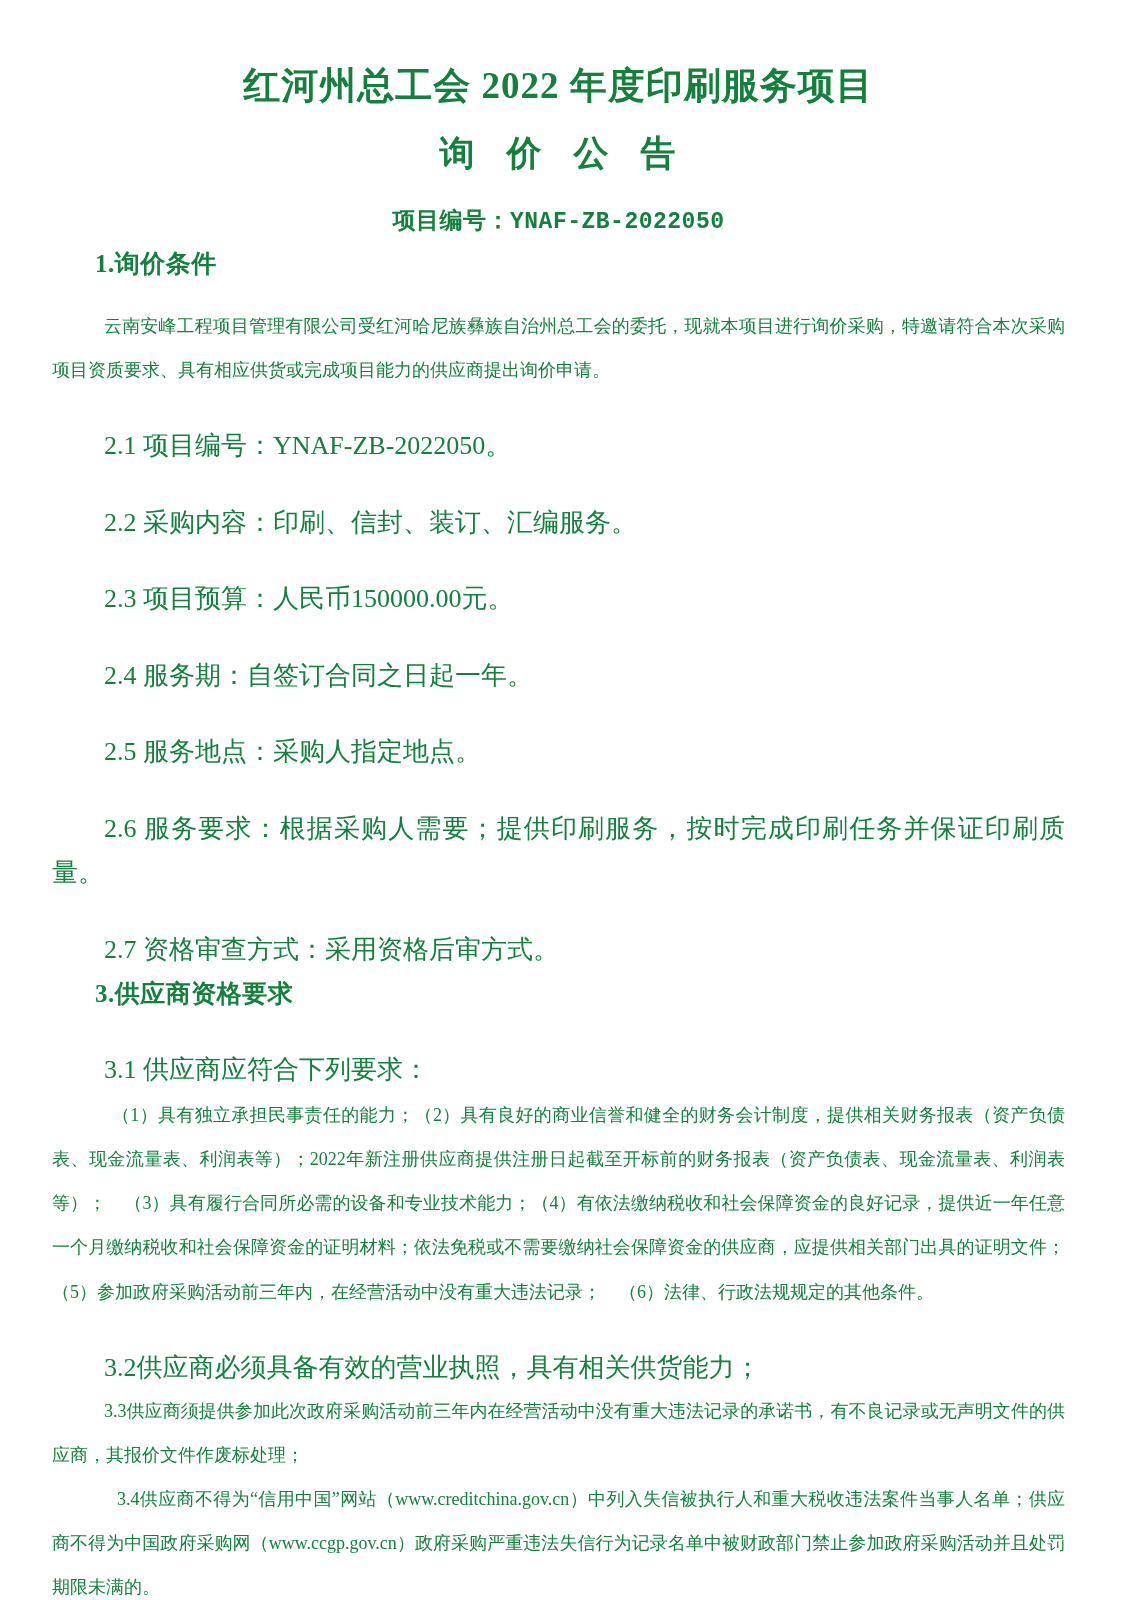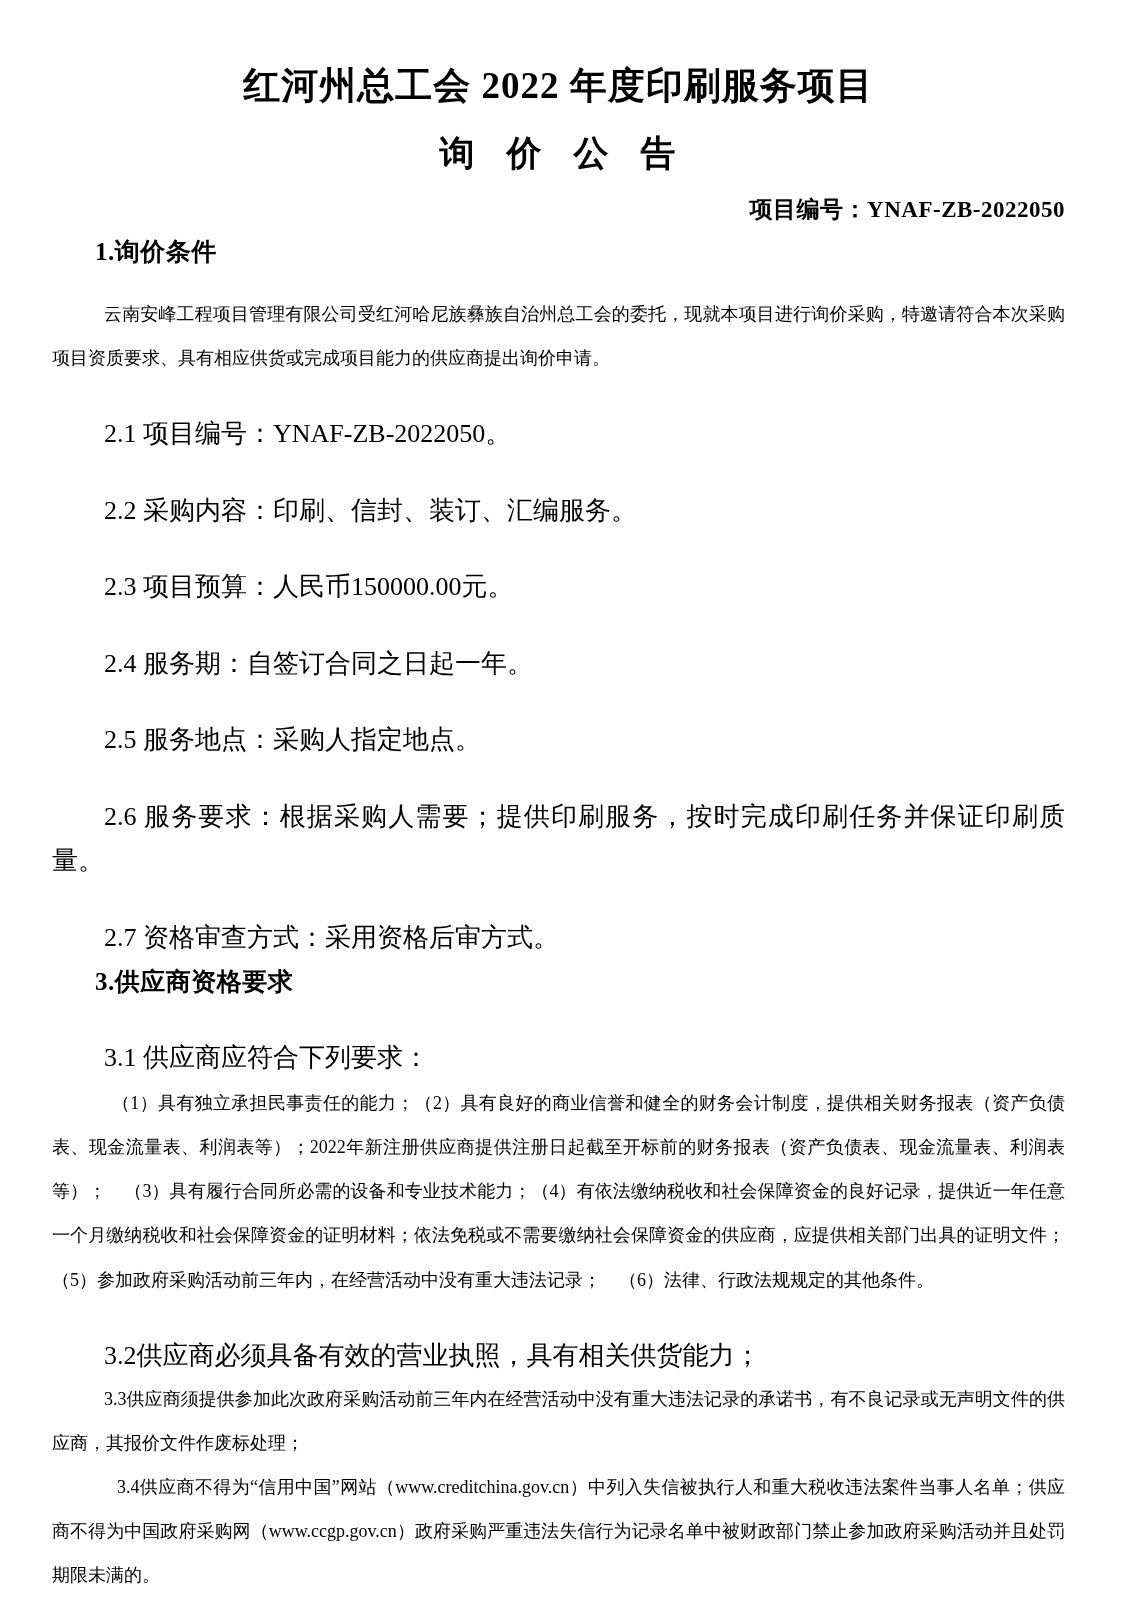--- a/index.html
+++ b/index.html
@@ -4,21 +4,21 @@
 <style>
   * { margin: 0; padding: 0; box-sizing: border-box; }
   html, body { background: #ffffff; }
   body { width: 1131px; }
 
   .page {
     position: relative;
     width: 1101px;
     height: 1600px;
     background: #ffffff;
-    color: #000000;
+    color: #15803d;
     font-family: "Liberation Serif", "DejaVu Serif", serif;
     padding: 60px 36px 0 52px;
     overflow: hidden;
   }
 
   .doc-title {
     font-size: 37px;
     font-weight: bold;
     text-align: center;
     line-height: 52px;
@@ -31,24 +31,25 @@
     text-align: center;
     line-height: 48px;
     margin-top: 18px;
     word-spacing: 0.55em;
     letter-spacing: 2px;
   }
 
   .project-no {
     font-size: 23px;
     font-weight: bold;
-    text-align: right;
+    text-align: center;
     line-height: 36px;
-    margin-top: 14px;
+    margin-top: 26px;
     letter-spacing: 0.5px;
+    font-family: Liberation Mono, monospace;
   }
 
   .sec-heading {
     font-size: 25px;
     font-weight: bold;
     line-height: 44px;
     text-indent: 43px;
     letter-spacing: 0.5px;
   }
   .sec-heading.h1 { margin-top: 2px; }

